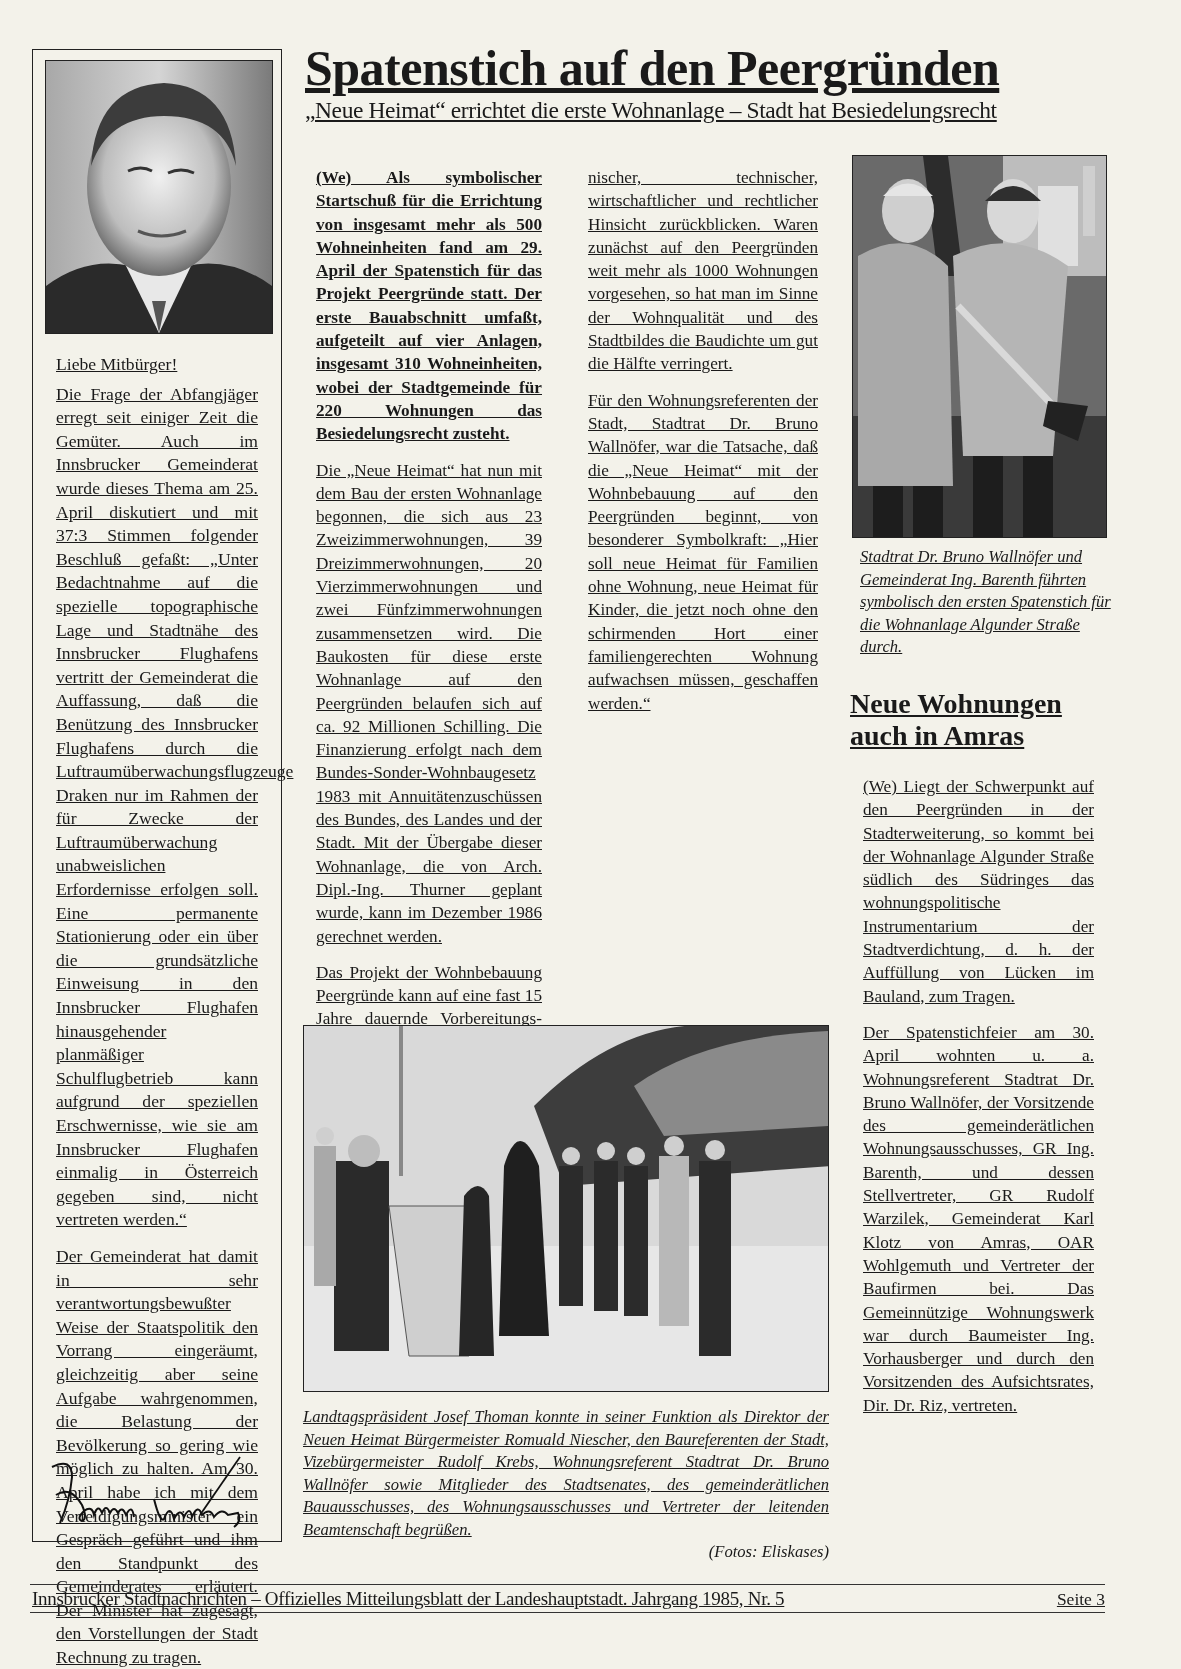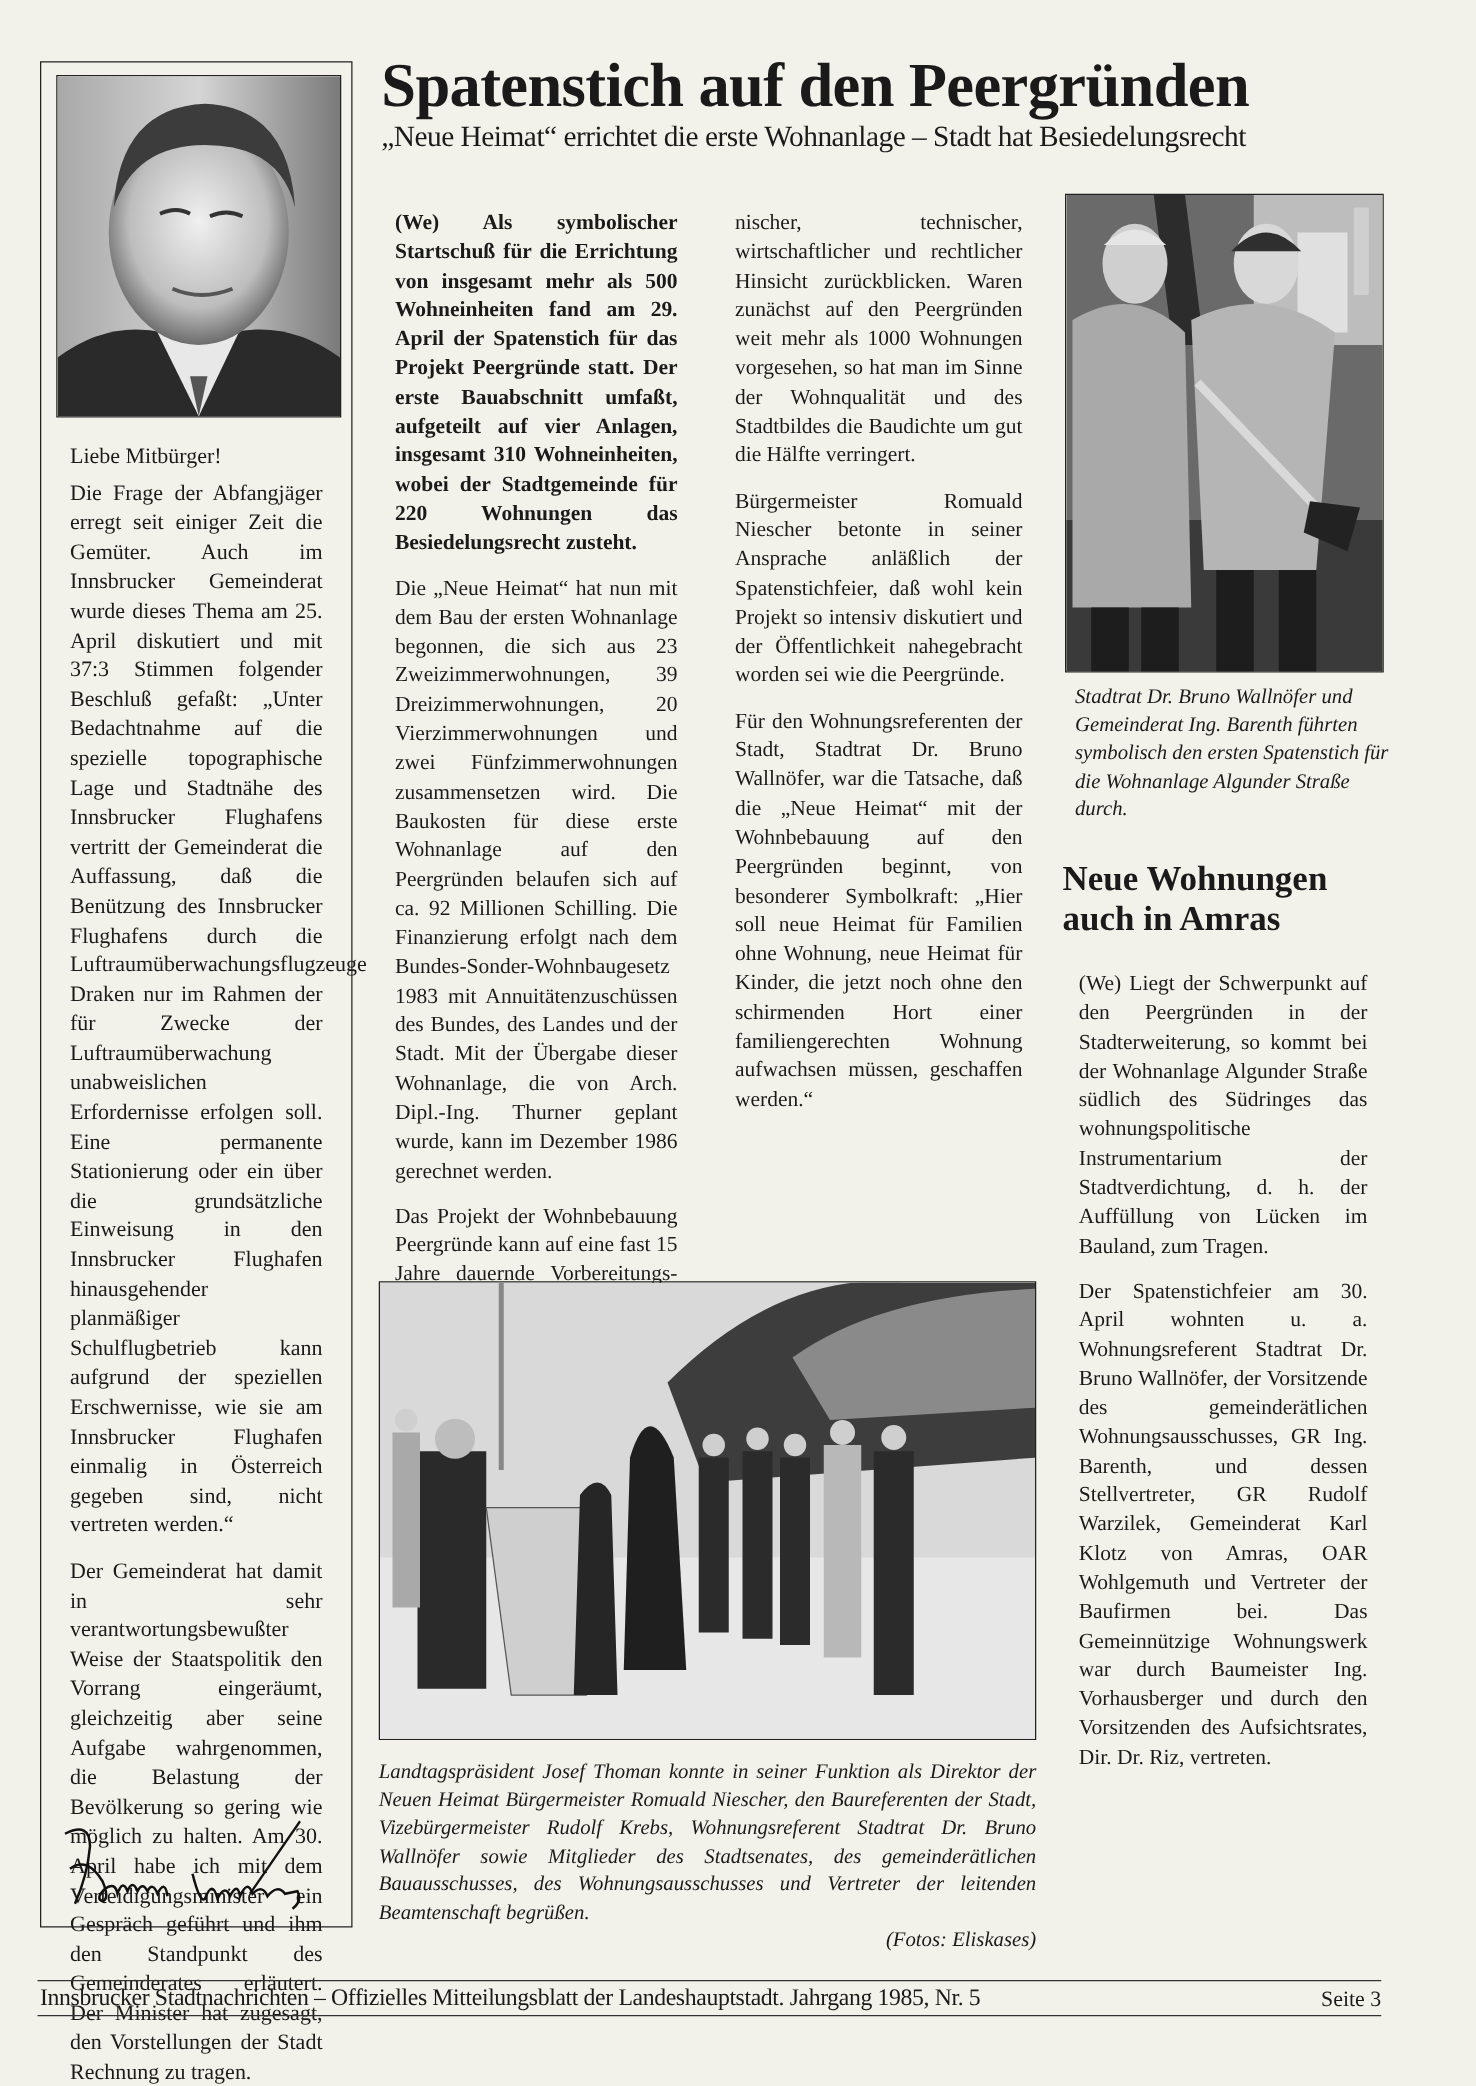--- a/index.html
+++ b/index.html
@@ -1,18 +1,18 @@
 <!DOCTYPE html>
 <html><head>
 <meta charset="utf-8">
 <style>
   html, body { margin:0; padding:0; }
   body { width:1181px; height:1669px; background:#f3f2ea; position:relative; overflow:hidden;
          font-family:"Liberation Serif", "DejaVu Serif", serif; color:#1a1a1a; }
-  .abs { position:absolute; }
+  .abs { position:absolute;text-decoration:underline; }
   .col p { margin:13px; text-align:justify; hyphens:manual; }
   .col p + p { margin-top:4px; }
 
   #left-box { left:32px; top:49px; width:250px; height:1493px; border:1.5px solid #222; box-sizing:border-box; }
   #portrait { left:45px; top:60px; width:226px; height:272px; border:1px solid #222; overflow:hidden; }
   #left-text { left:43px; top:340px; width:228px; font-size:17.6px; line-height:23.6px; }
   #left-text .greet { margin-bottom:6px; }
   #signature { left:42px; top:1455px; width:230px; height:75px; }
 
   #headline { left:305px; top:40px; width:800px; font-size:50px; font-weight:bold; line-height:56px; letter-spacing:-0.5px; white-space:nowrap; }
@@ -85,21 +85,20 @@
   </svg>
 </div>
 
 <div id="col2" class="abs col">
   <p class="lead">(We) Als symbolischer Startschuß für die Errichtung von insgesamt mehr als 500 Wohneinheiten fand am 29. April der Spatenstich für das Projekt Peergründe statt. Der erste Bauabschnitt umfaßt, aufgeteilt auf vier Anlagen, insgesamt 310 Wohneinheiten, wobei der Stadtgemeinde für 220 Wohnungen das Besiedelungsrecht zusteht.</p>
   <p>Die „Neue Heimat“ hat nun mit dem Bau der ersten Wohnanlage begonnen, die sich aus 23 Zweizimmerwohnungen, 39 Dreizimmerwohnungen, 20 Vierzimmerwohnungen und zwei Fünfzimmerwohnungen zusammensetzen wird. Die Baukosten für diese erste Wohnanlage auf den Peergründen belaufen sich auf ca. 92 Millionen Schilling. Die Finanzierung erfolgt nach dem Bundes-Sonder-Wohnbaugesetz 1983 mit Annuitätenzuschüssen des Bundes, des Landes und der Stadt. Mit der Übergabe dieser Wohnanlage, die von Arch. Dipl.-Ing. Thurner geplant wurde, kann im Dezember 1986 gerechnet werden.</p>
   <p>Das Projekt der Wohnbebauung Peergründe kann auf eine fast 15 Jahre dauernde Vorbereitungs- und Planungsphase in städteplanerischer, architekto-</p>
 </div>
 <div id="col3" class="abs col">
   <p>nischer, technischer, wirtschaftlicher und rechtlicher Hinsicht zurückblicken. Waren zunächst auf den Peergründen weit mehr als 1000 Wohnungen vorgesehen, so hat man im Sinne der Wohnqualität und des Stadtbildes die Baudichte um gut die Hälfte verringert.</p>
-  <p>Bürgermeister Romuald Niescher betonte in seiner Ansprache anläßlich der Spatenstichfeier, daß wohl kein Projekt so intensiv diskutiert und der Öffentlichkeit nahegebracht worden sei wie die Peergründe.</p>
   <p>Für den Wohnungsreferenten der Stadt, Stadtrat Dr. Bruno Wallnöfer, war die Tatsache, daß die „Neue Heimat“ mit der Wohnbebauung auf den Peergründen beginnt, von besonderer Symbolkraft: „Hier soll neue Heimat für Familien ohne Wohnung, neue Heimat für Kinder, die jetzt noch ohne den schirmenden Hort einer familiengerechten Wohnung aufwachsen müssen, geschaffen werden.“</p>
 </div>
 
 <div id="photo-spade" class="abs" aria-label="Zwei Männer beim Spatenstich">
   <svg width="255" height="383" viewBox="0 0 255 383">
     <rect width="255" height="383" fill="#6a6a6a"></rect>
     <rect x="150" y="0" width="105" height="120" fill="#bdbdbd"></rect>
     <rect x="185" y="30" width="40" height="80" fill="#e0e0e0"></rect>
     <rect x="230" y="10" width="12" height="70" fill="#cfcfcf"></rect>
     <rect x="0" y="260" width="255" height="123" fill="#3a3a3a"></rect>

